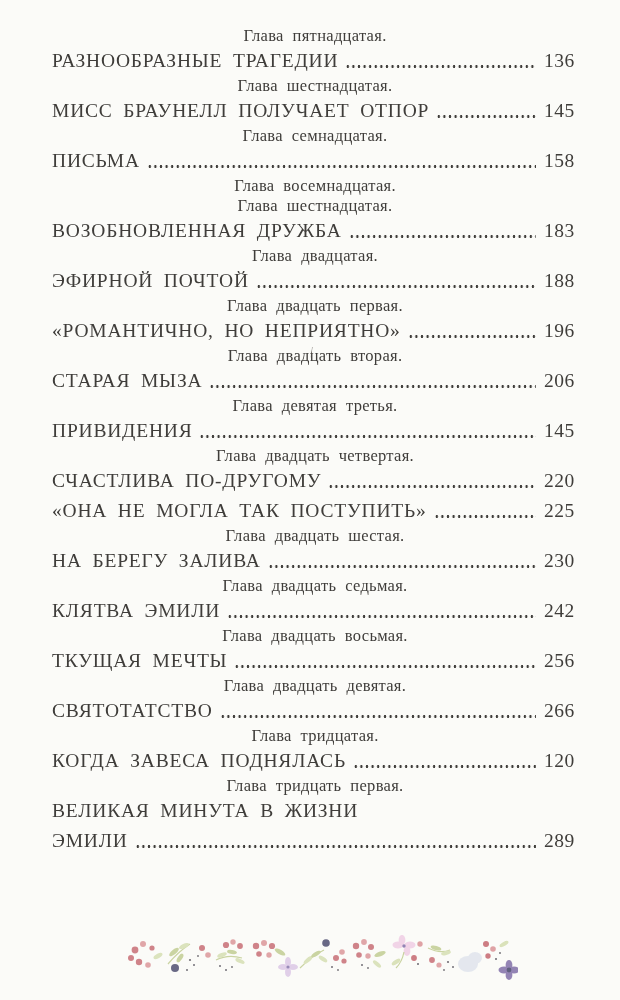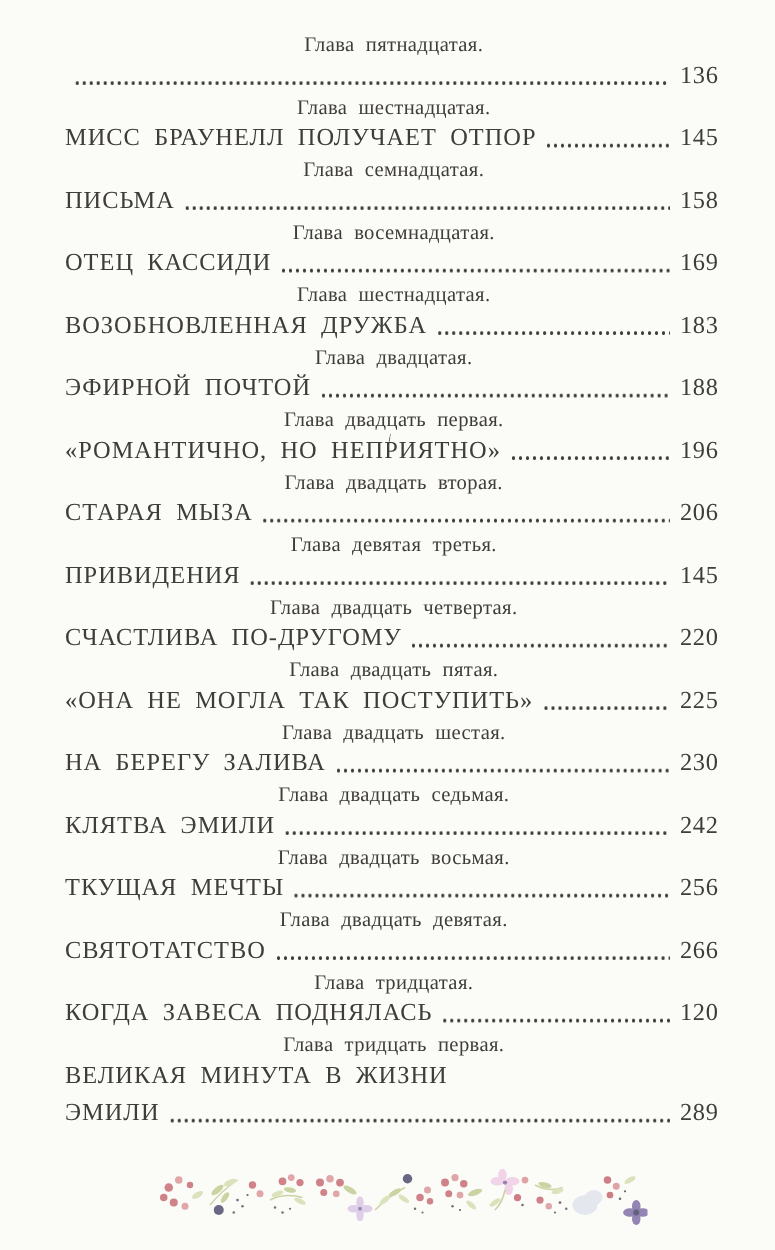--- a/index.html
+++ b/index.html
@@ -53,20 +53,21 @@
 </style>
 </head>
 <body>
 
 <div id="page">
 
   <div id="toc-list">
       <div class="entry">
         <div class="chapter-line">Глава пятнадцатая.</div>
         <div class="title-line">
+          <span class="title-text">РАЗНООБРАЗНЫЕ ТРАГЕДИИ</span>
           <span class="leader"></span>
           <span class="page-num">136</span>
         </div>
       </div>
       <div class="entry">
         <div class="chapter-line">Глава шестнадцатая.</div>
         <div class="title-line">
           <span class="title-text">МИСС БРАУНЕЛЛ ПОЛУЧАЕТ ОТПОР</span>
           <span class="leader"></span>
           <span class="page-num">145</span>
@@ -75,25 +76,20 @@
       <div class="entry">
         <div class="chapter-line">Глава семнадцатая.</div>
         <div class="title-line">
           <span class="title-text">ПИСЬМА</span>
           <span class="leader"></span>
           <span class="page-num">158</span>
         </div>
       </div>
       <div class="entry">
         <div class="chapter-line">Глава восемнадцатая.</div>
-        <div class="title-line">
-          <span class="title-text">ОТЕЦ КАССИДИ</span>
-          <span class="leader"></span>
-          <span class="page-num">169</span>
-        </div>
       </div>
       <div class="entry">
         <div class="chapter-line">Глава шестнадцатая.</div>
         <div class="title-line">
           <span class="title-text">ВОЗОБНОВЛЕННАЯ ДРУЖБА</span>
           <span class="leader"></span>
           <span class="page-num">183</span>
         </div>
       </div>
       <div class="entry">
@@ -130,21 +126,20 @@
       </div>
       <div class="entry">
         <div class="chapter-line">Глава двадцать четвертая.</div>
         <div class="title-line">
           <span class="title-text">СЧАСТЛИВА ПО-ДРУГОМУ</span>
           <span class="leader"></span>
           <span class="page-num">220</span>
         </div>
       </div>
       <div class="entry">
-        <div class="chapter-line">Глава двадцать пятая.</div>
         <div class="title-line">
           <span class="title-text">«ОНА НЕ МОГЛА ТАК ПОСТУПИТЬ»</span>
           <span class="leader"></span>
           <span class="page-num">225</span>
         </div>
       </div>
       <div class="entry">
         <div class="chapter-line">Глава двадцать шестая.</div>
         <div class="title-line">
           <span class="title-text">НА БЕРЕГУ ЗАЛИВА</span>

